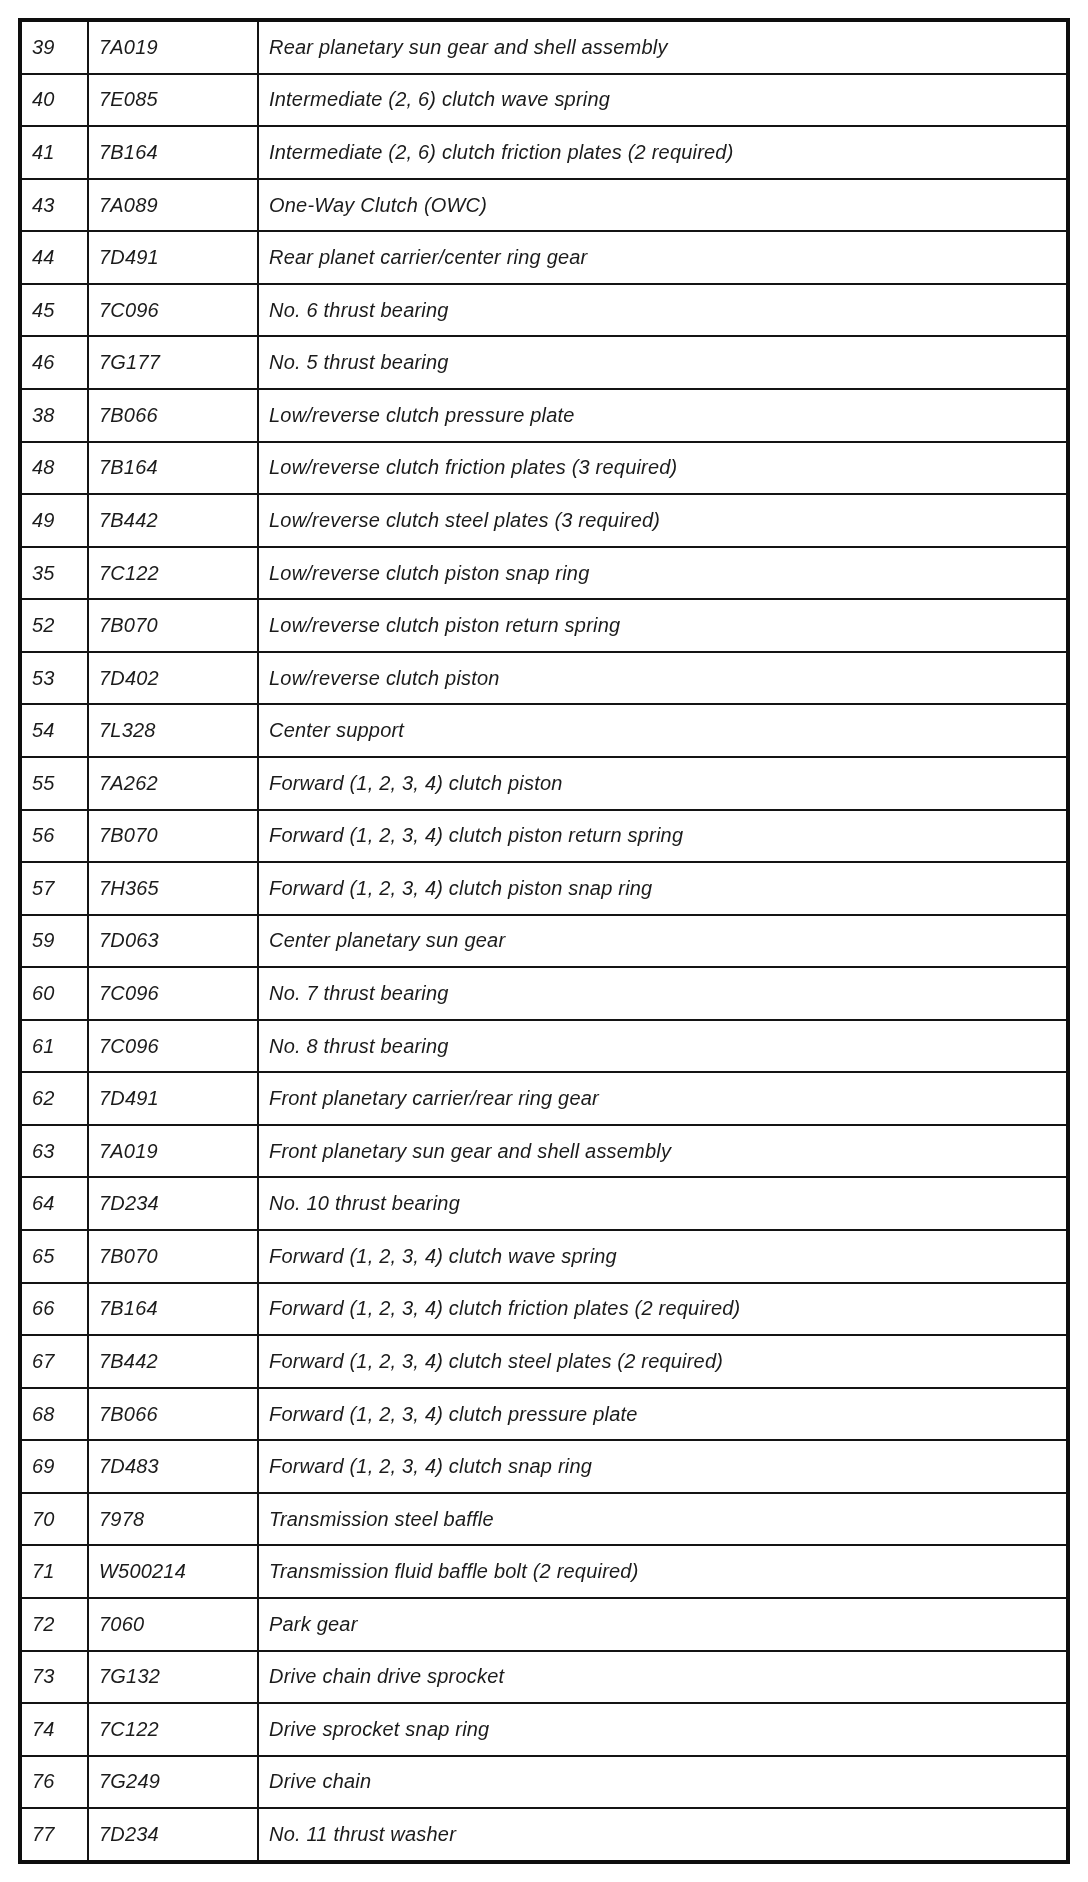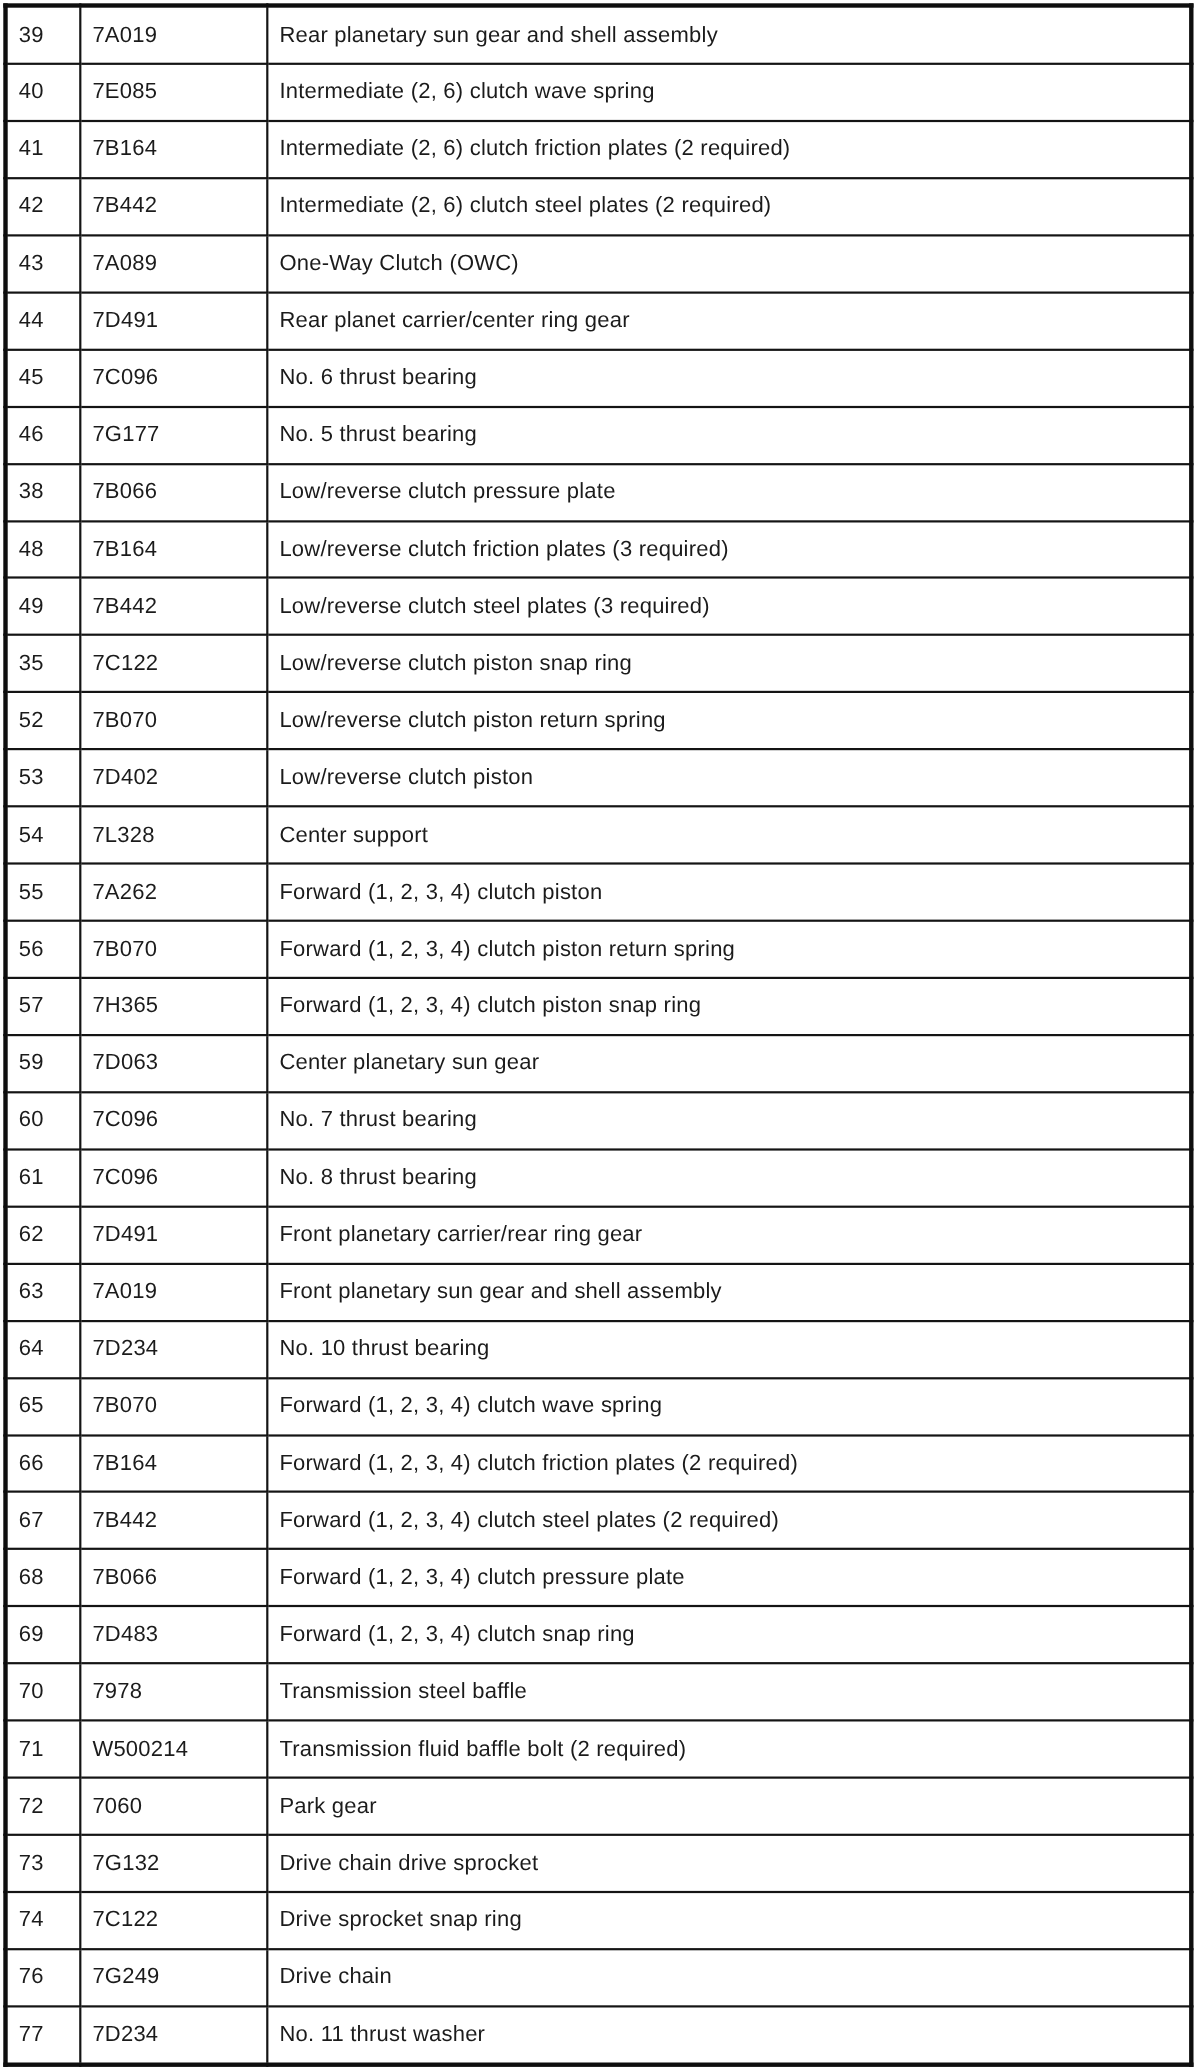--- a/index.html
+++ b/index.html
@@ -6,21 +6,22 @@
     margin: 0;
     padding: 0;
     background: #ffffff;
     font-family: "Liberation Sans", "DejaVu Sans", sans-serif;
   }
   .page {
     width: 1088px;
     height: 1882px;
     background: #ffffff;
     box-sizing: border-box;
-    padding: 3px;
+    padding: 18px;
+    font-style: italic;
   }
   table.parts-table {
     width: 100%;
     height: 100%;
     border-collapse: collapse;
     table-layout: fixed;
     background: #ffffff;
   }
   table.parts-table td {
     border: 2px solid #141414;
@@ -63,25 +64,20 @@
           <td class="item-cell">40</td>
           <td class="part-cell">7E085</td>
           <td class="desc-cell">Intermediate (2, 6) clutch wave spring</td>
         </tr>
         <tr>
           <td class="item-cell">41</td>
           <td class="part-cell">7B164</td>
           <td class="desc-cell">Intermediate (2, 6) clutch friction plates (2 required)</td>
         </tr>
         <tr>
-          <td class="item-cell">42</td>
-          <td class="part-cell">7B442</td>
-          <td class="desc-cell">Intermediate (2, 6) clutch steel plates (2 required)</td>
-        </tr>
-        <tr>
           <td class="item-cell">43</td>
           <td class="part-cell">7A089</td>
           <td class="desc-cell">One-Way Clutch (OWC)</td>
         </tr>
         <tr>
           <td class="item-cell">44</td>
           <td class="part-cell">7D491</td>
           <td class="desc-cell">Rear planet carrier/center ring gear</td>
         </tr>
         <tr>

